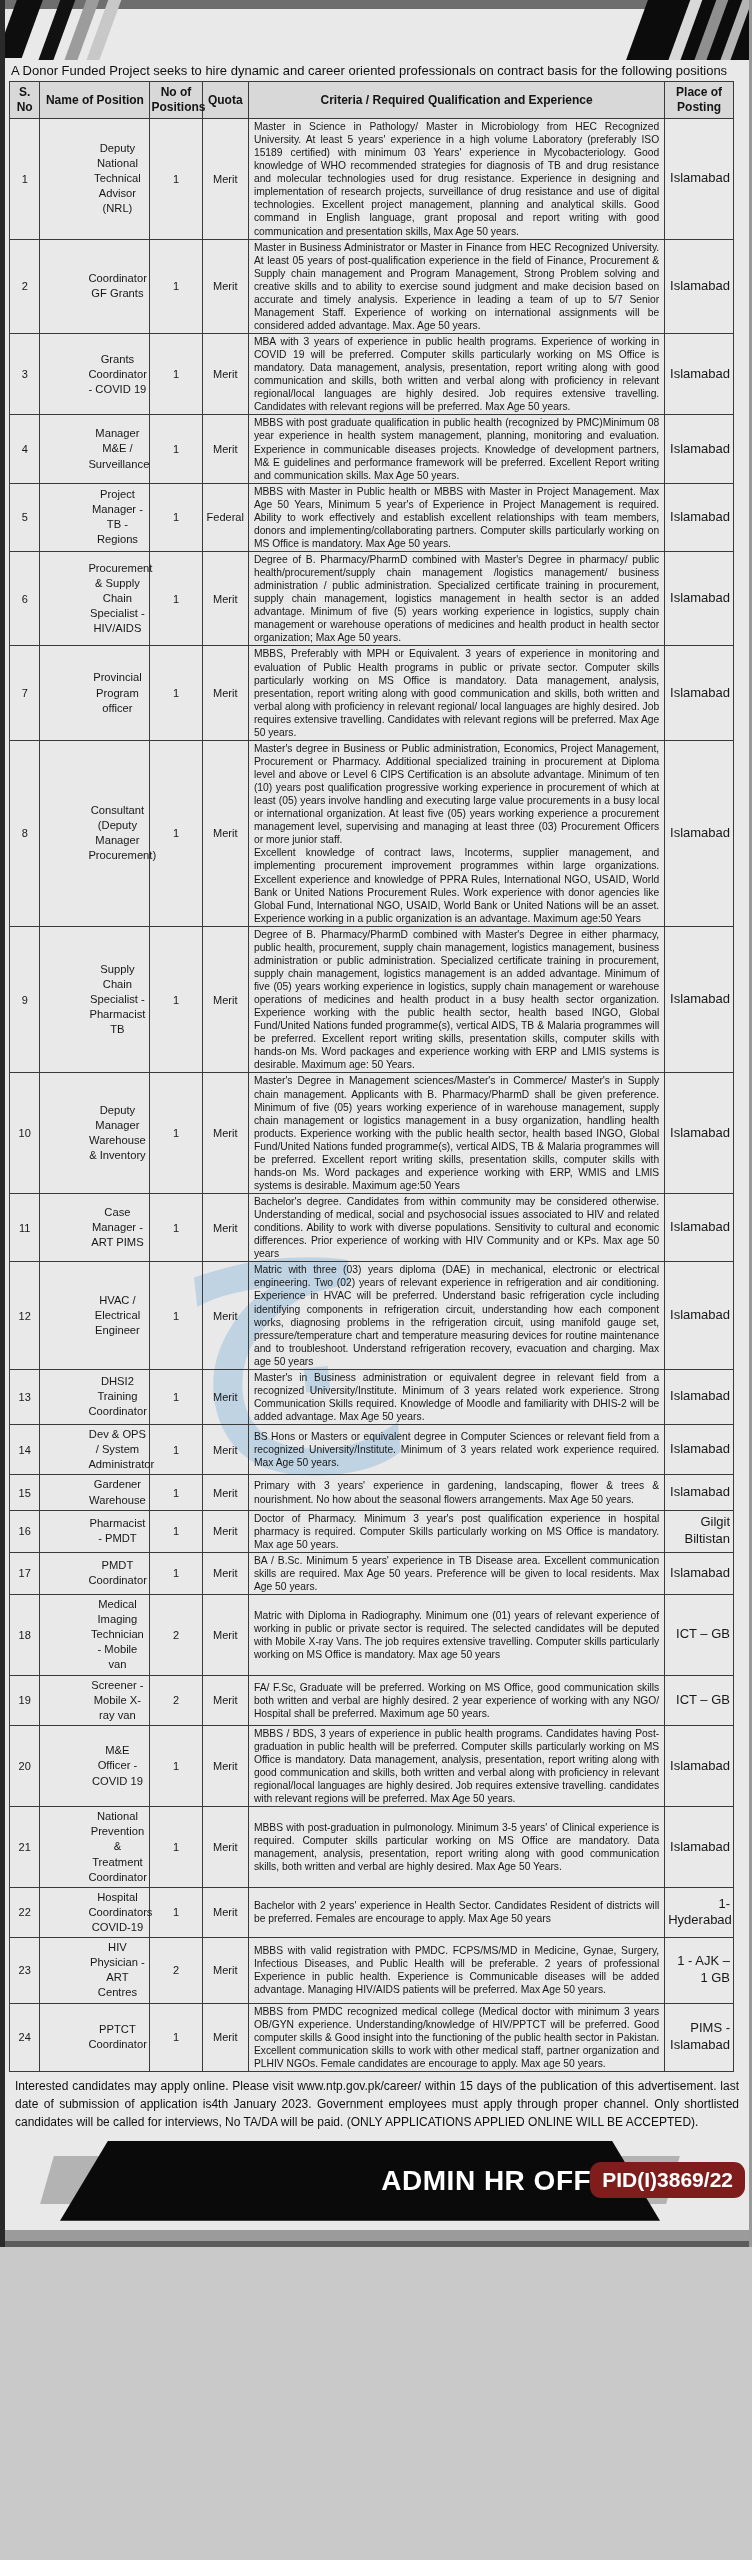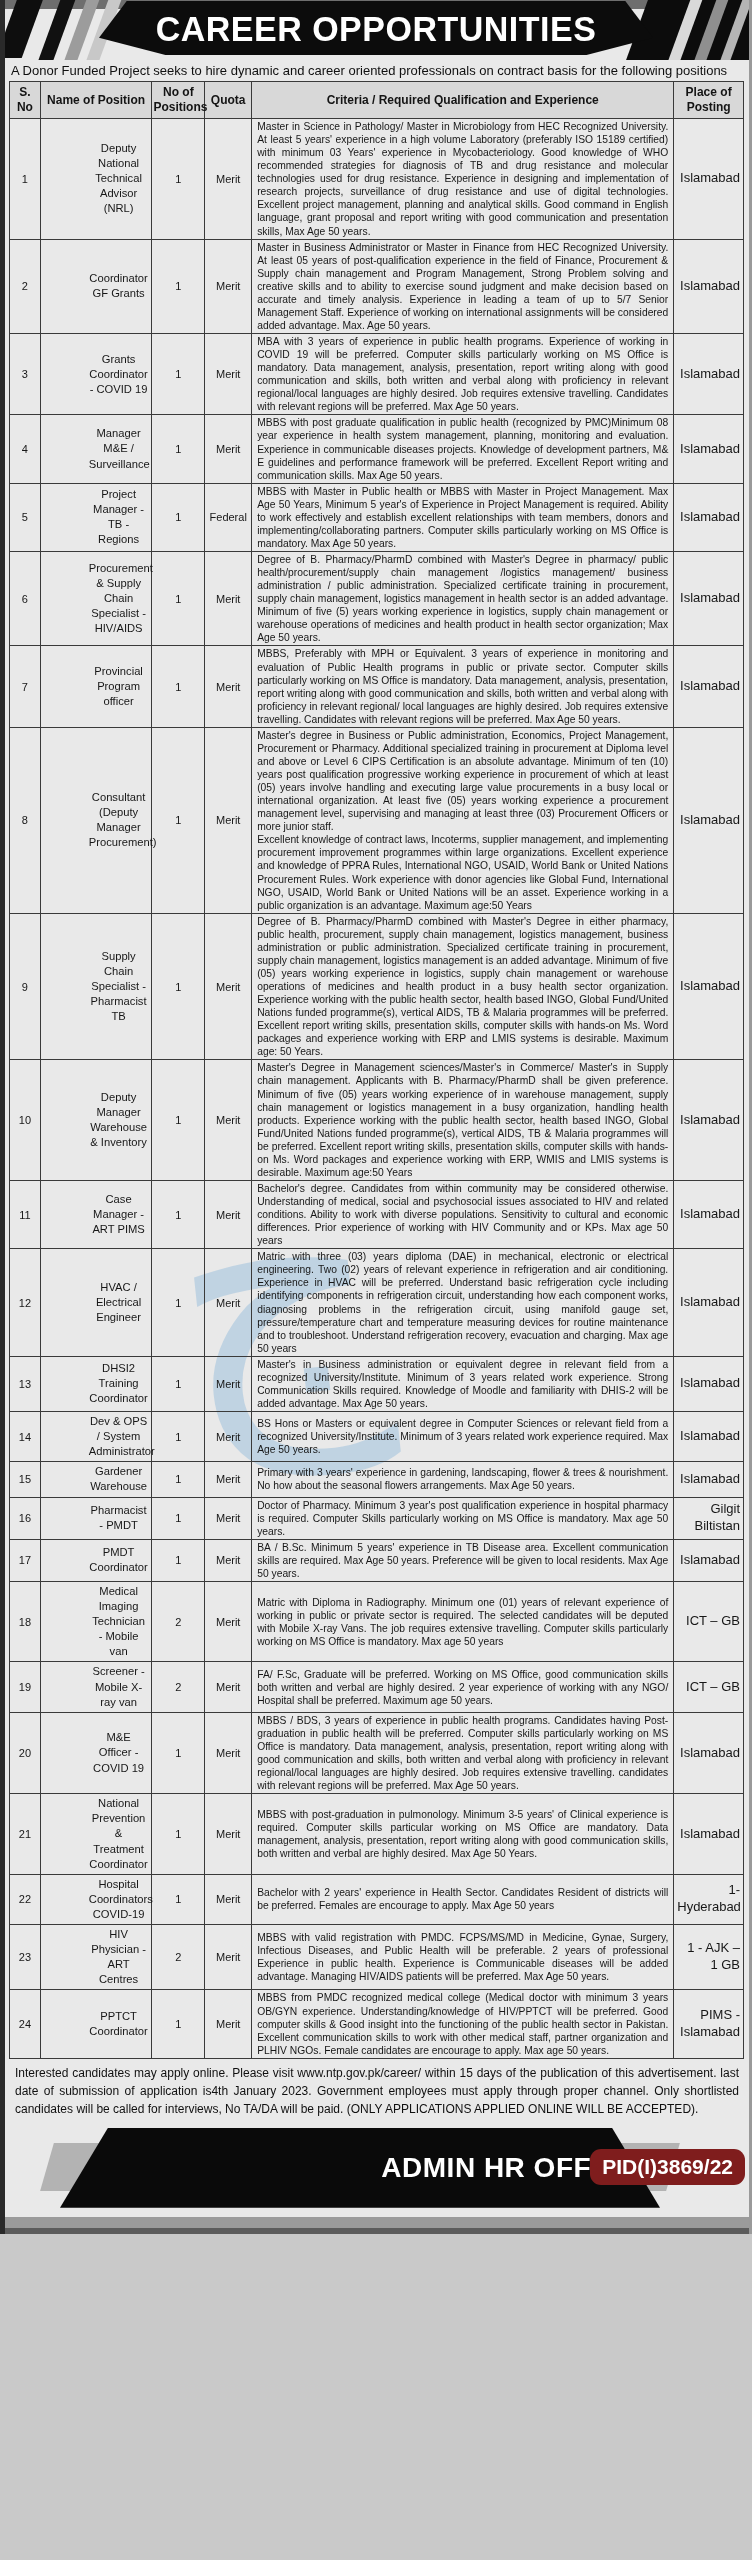--- a/index.html
+++ b/index.html
@@ -42,21 +42,21 @@
   
   .intro{font-size:13px;padding:3px 8px 2px 6px;color:#101010;}
   
   .watermark{
     position:absolute;left:165px;top:1120px;z-index:0;
     font-size:330px;line-height:1;color:rgba(125,176,216,.38);
     transform:rotate(-6deg);pointer-events:none;
     font-family:"DejaVu Sans", sans-serif;
   }
   
-  .table-wrap{position:relative;margin:1px 5px 0 4px;}
+  .table-wrap{position:relative;margin:1px 15px 0 4px;}
   table{width:100%;border-collapse:collapse;table-layout:fixed;background:transparent;}
   th,td{border:1.6px solid #3a3a3a;}
   th{
     background:#d8d8d8;font-size:12px;font-weight:bold;
     padding:3px 1px;color:#141414;line-height:1.25;
   }
   td{font-size:10.3px;padding:2px 3px;vertical-align:middle;background:transparent;color:#171717;}
   .c-sno{text-align:center;font-size:11px;}
   .c-pos{text-align:center;font-size:11.2px;line-height:1.35;padding-left:48px;}
   .c-count{text-align:center;font-size:11px;}
@@ -91,23 +91,20 @@
 
   <div class="masthead">
     <div class="stripe s-l0"></div>
     <div class="stripe s-l1"></div>
     <div class="stripe s-l2"></div>
     <div class="stripe s-l3"></div>
     <div class="r-block"></div>
     <div class="stripe s-r1"></div>
     <div class="stripe s-r2"></div>
     <div class="stripe s-r3"></div>
-    <div class="banner">
-      <span class="banner-title">CAREER OPPORTUNITIES</span>
-    </div>
   </div>
 
   <div class="intro">A Donor Funded Project seeks to hire dynamic and career oriented professionals on contract basis for the following positions</div>
 
   <div class="watermark">ج</div>
 
   <div class="table-wrap">
     <table>
       <colgroup>
         <col style="width:4.2%">

